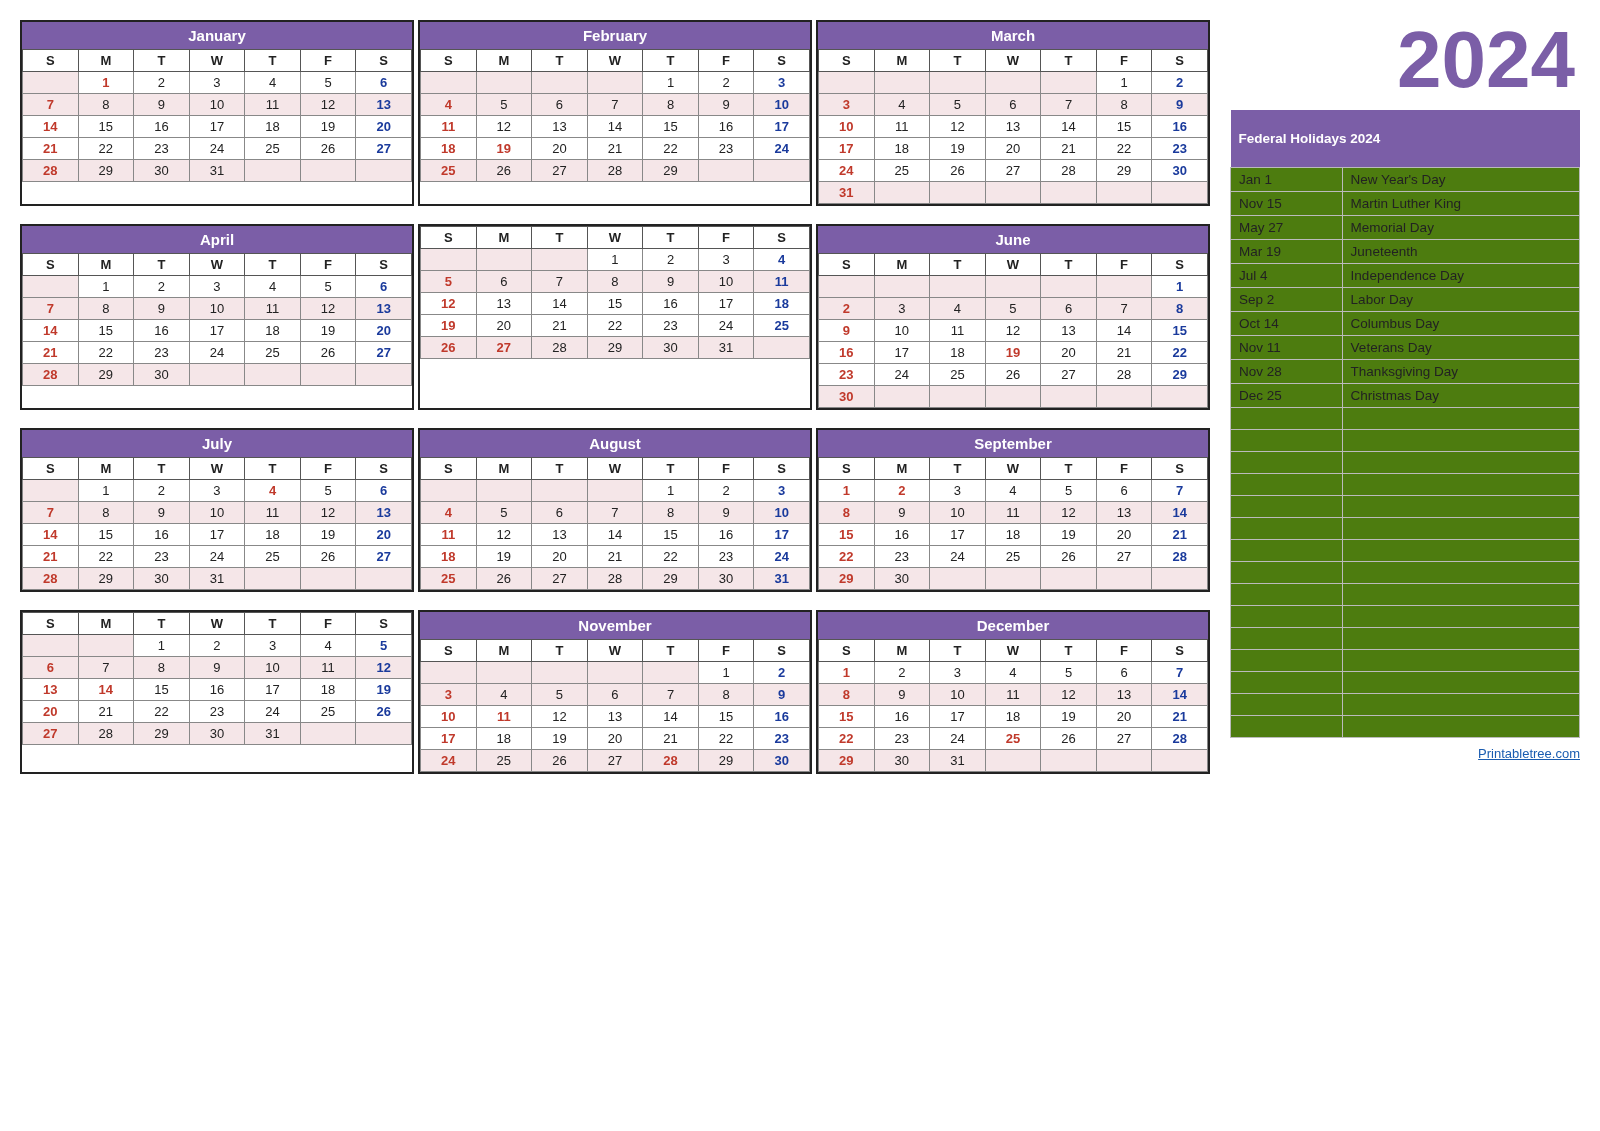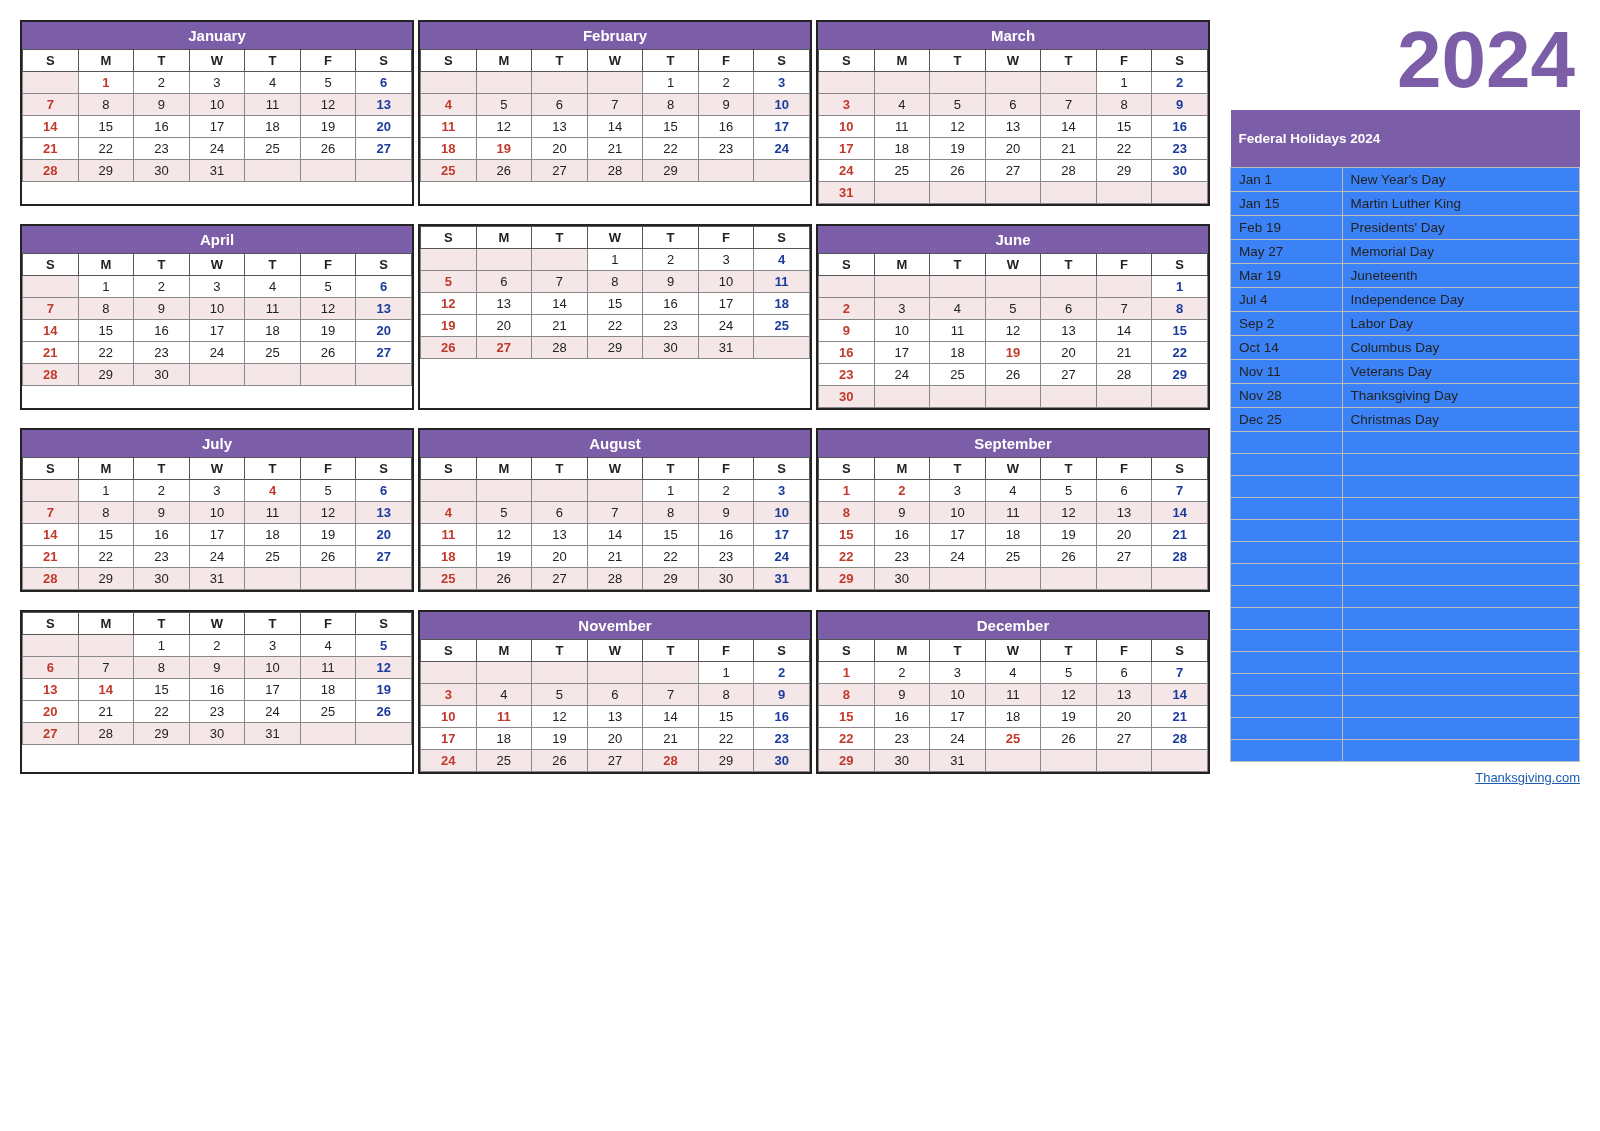--- a/index.html
+++ b/index.html
@@ -91,21 +91,21 @@
     .holidays-table tbody tr td {
       border: 1px solid #bbb;
       padding: 4px 8px;
       color: #222;
     }
     .holidays-table tbody tr td:first-child {
       white-space: nowrap;
       font-weight: normal;
     }
     .holidays-table tbody tr {
-      background: #3b82f6;
+      background: #4d7c0f;
     }
     .blank-rows td {
       border: 1px solid #bbb;
       padding: 4px 8px;
       height: 22px;
     }
     .printabletree-link {
       text-align: right;
       margin-top: 8px;
       font-size: 13px;
@@ -900,26 +900,22 @@
       <tr>
         <th colspan="2">Federal Holidays 2024</th>
       </tr>
     </thead>
     <tbody id="holidays-body">
     <tr>
           <td>Jan 1</td>
           <td>New Year's Day</td>
         </tr>
         <tr>
-          <td>Jan 15</td>
+          <td>Nov 15</td>
           <td>Martin Luther King</td>
-        </tr>
-        <tr>
-          <td>Feb 19</td>
-          <td>Presidents' Day</td>
         </tr>
         <tr>
           <td>May 27</td>
           <td>Memorial Day</td>
         </tr>
         <tr>
           <td>Mar 19</td>
           <td>Juneteenth</td>
         </tr>
         <tr>
@@ -1001,14 +997,14 @@
         <tr class="blank-rows">
           <td></td>
           <td></td>
         </tr>
         <tr class="blank-rows">
           <td></td>
           <td></td>
         </tr>
       </tbody>
   </table>
-  <div class="printabletree-link">Thanksgiving.com</div>
+  <div class="printabletree-link">Printabletree.com</div>
 </div>
 
 </body></html>

